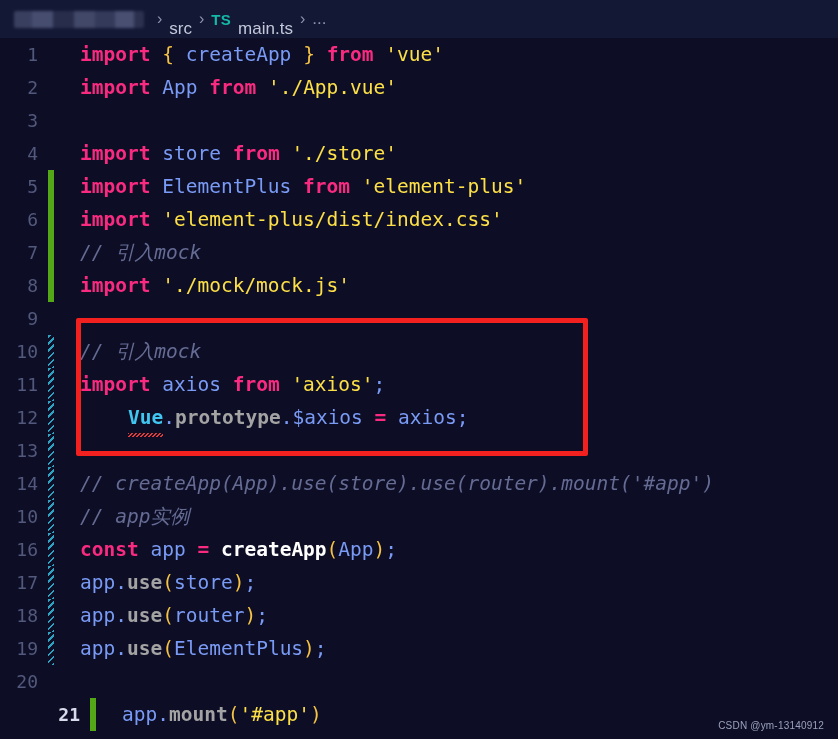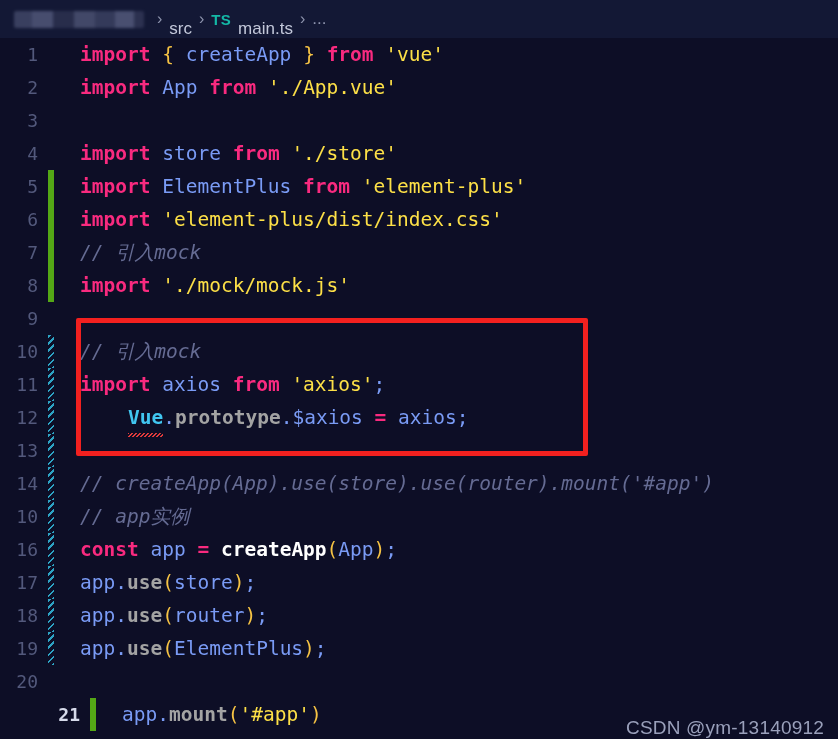--- a/index.html
+++ b/index.html
@@ -152,24 +152,24 @@
     border: 5px solid #f2201f;
     border-radius: 2px;
     box-sizing: border-box;
     pointer-events: none;
   }
 
   
   .watermark {
     position: absolute;
     right: 14px;
-    bottom: 0;
+    bottom: 8px;
     color: #9aa0bb;
     font-family: "Liberation Sans", sans-serif;
-    font-size: 19px;
+    font-size: 10px;
     letter-spacing: .2px;
   }
 </style>
 </head>
 <body>
 
 <div class="breadcrumb-bar">
   <span class="crumb-redacted"></span>
   <span class="crumb-sep">›</span>
   <span class="crumb-text">src</span>

